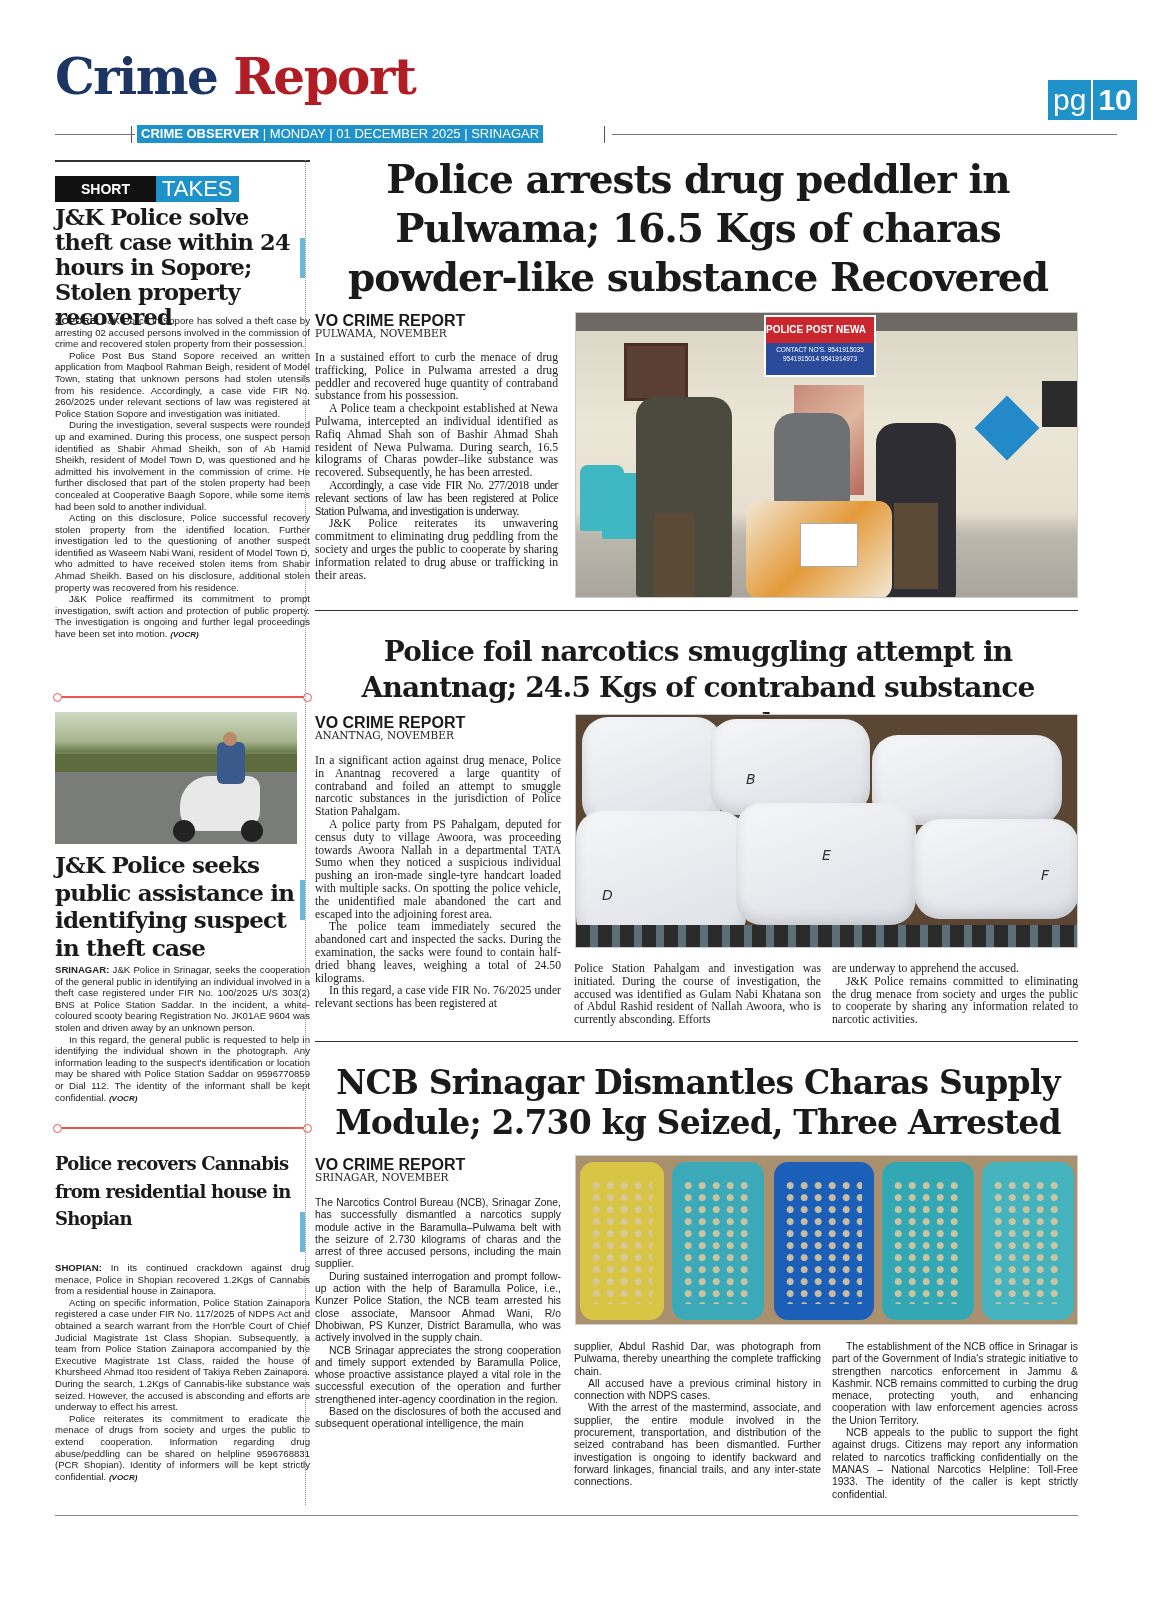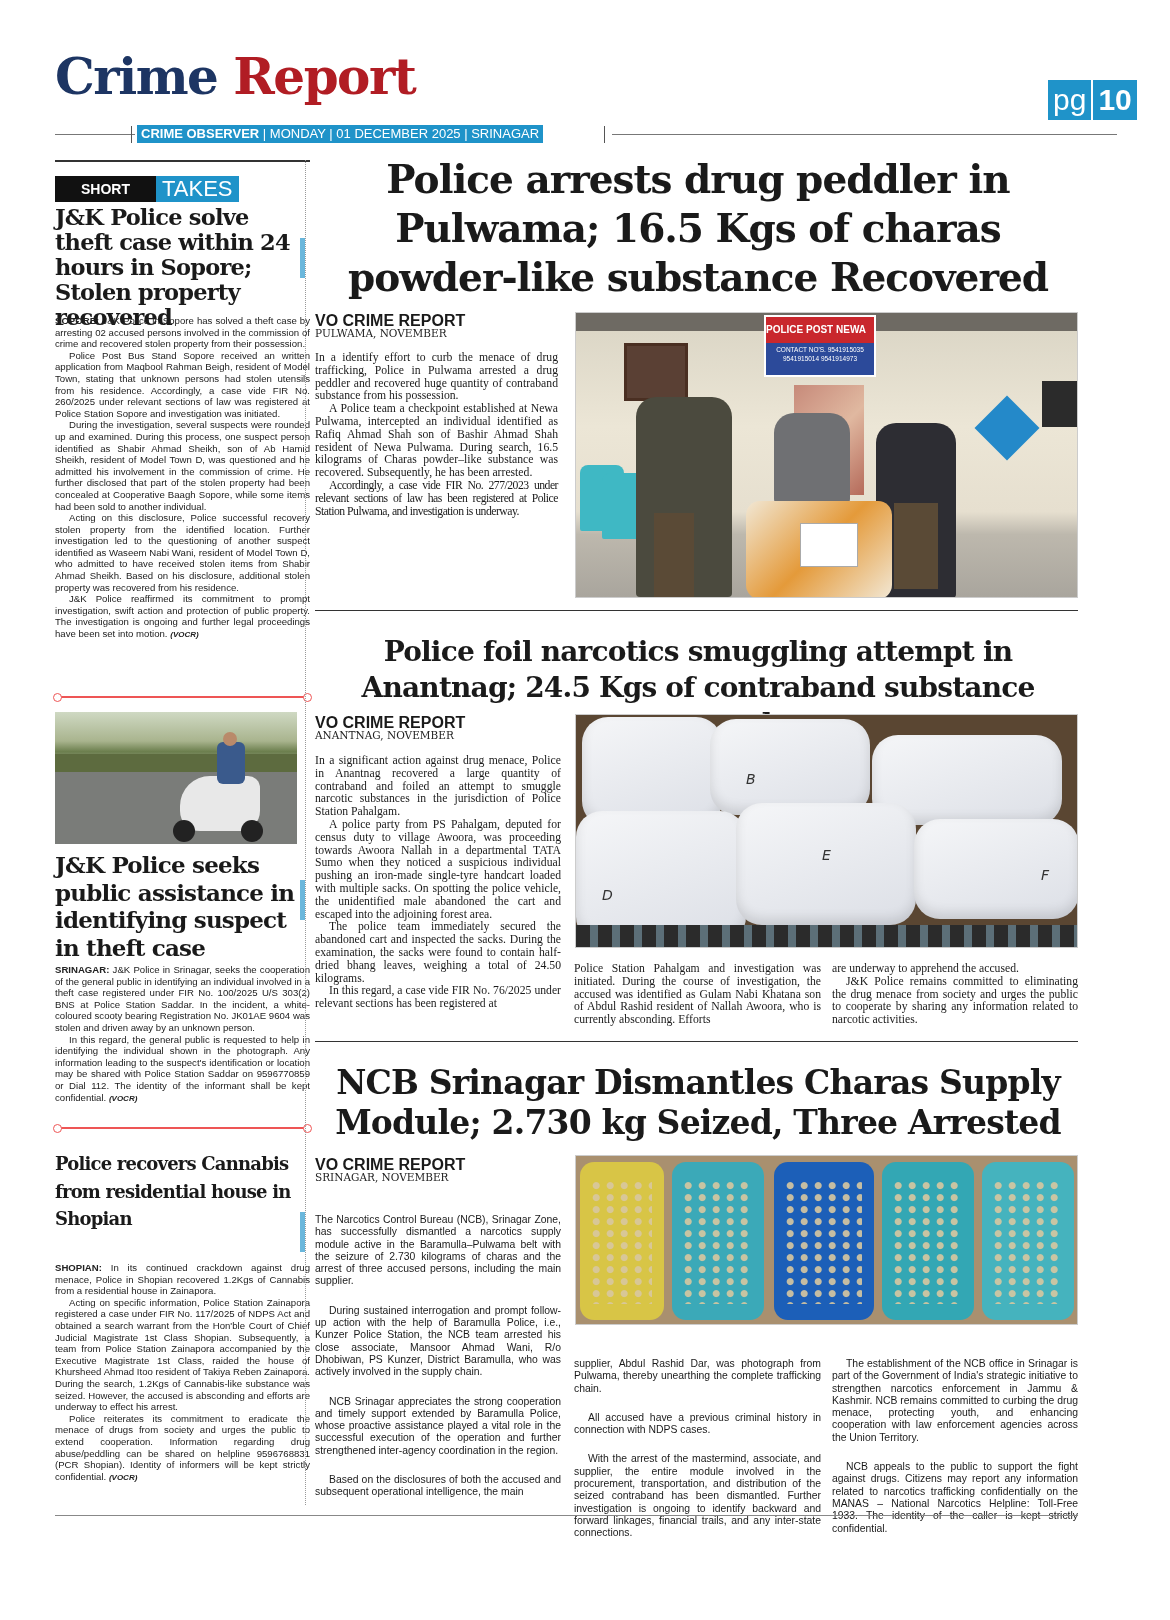--- a/index.html
+++ b/index.html
@@ -49,21 +49,21 @@
   .mhead.h1 { left: 318px; top: 155px; width: 760px; font-size: 39px; line-height: 49px; }
   .mhead.h2 { left: 318px; top: 634px; width: 760px; font-size: 28px; line-height: 36px; letter-spacing: -0.8px; }
   .mhead.h3 { left: 318px; top: 1063px; width: 760px; font-size: 33px; line-height: 40px; letter-spacing: -0.8px; }
   .byline { position: absolute; left: 315px; width: 250px; }
   .byline .b1 { font-weight: bold; font-size: 16px; line-height: 13px; }
   .byline .b2 { font-family: "DejaVu Serif", serif; font-size: 10.5px; line-height: 13px; color: #222; }
   .sbody { position: absolute; font-family: "Liberation Serif", serif; font-size: 11.7px; line-height: 12.8px; text-align: justify; color: #1a1a1a; }
   .sbody p { text-indent: 14px; }
   .sbody p.first { text-indent: 0; }
   .nbody { position: absolute; font-family: "Liberation Sans", sans-serif; font-size: 10.4px; line-height: 12.3px; text-align: justify; color: #1a1a1a; }
-  .nbody p { text-indent: 14px; margin-top: 17px; }
+  .nbody p { text-indent: 14px; }
   .nbody p.first { text-indent: 0; }
   .hr { position: absolute; left: 315px; width: 763px; height: 1px; background: #333; }
 
   
   .photo { position: absolute; overflow: hidden; border: 1px solid #ccc; }
   .photo1 { left: 575px; top: 312px; width: 503px; height: 286px; background: linear-gradient(180deg,#d9d4c4 0%,#ece6d6 40%,#e6dfcf 70%,#bdb8ad 78%,#a9a59d 100%); }
   .photo1 .roof { position: absolute; left: 0; top: 0; width: 100%; height: 18px; background: #6e6a63; }
   .photo1 .sign { position: absolute; left: 188px; top: 2px; width: 112px; height: 62px; background: #2c4a9a; border: 2px solid #fff; }
   .photo1 .sign-top { position: absolute; left: 0; top: 0; width: 100%; height: 26px; background: #c9272d; color:#fff; font-size: 10px; font-weight: bold; text-align:left; line-height: 26px; }
   .photo1 .sign-bot { position: absolute; left: 0; top: 28px; width: 100%; color: #fff; font-size: 6.5px; text-align: center; line-height: 9px; }
@@ -154,23 +154,24 @@
 <div class="blue-marker" style="top:238px"></div>
 <div class="blue-marker" style="top:880px"></div>
 <div class="blue-marker" style="top:1212px"></div>
 
 <h1 class="mhead h1">Police arrests drug peddler in Pulwama; 16.5 Kgs of charas powder-like substance Recovered</h1>
 <div class="byline" style="top:314px">
   <div class="b1">VO CRIME REPORT</div>
   <div class="b2">PULWAMA, NOVEMBER</div>
 </div>
 <div class="sbody" style="left:315px;top:352px;width:243px">
-  <p class="first">In a identify effort to curb the menace of drug trafficking, Police in Pulwama arrested a drug peddler and recovered huge quantity of contraband substance from his possession.</p>
+  <p class="first">In a sustained effort to curb the menace of drug trafficking, Police in Pulwama arrested a drug peddler and recovered huge quantity of contraband substance from his possession.</p>
   <p>A Police team a checkpoint established at Newa Pulwama, intercepted an individual identified as Rafiq Ahmad Shah son of Bashir Ahmad Shah resident of Newa Pulwama. During search, 16.5 kilograms of Charas powder–like substance was recovered. Subsequently, he has been arrested.</p>
-  <p style="letter-spacing:-0.5px">Accordingly, a case vide FIR No. 277/2023 under relevant sections of law has been registered at Police Station Pulwama, and investigation is underway.</p>
+  <p style="letter-spacing:-0.5px">Accordingly, a case vide FIR No. 277/2018 under relevant sections of law has been registered at Police Station Pulwama, and investigation is underway.</p>
+  <p>J&amp;K Police reiterates its unwavering commitment to eliminating drug peddling from the society and urges the public to cooperate by sharing information related to drug abuse or trafficking in their areas.</p>
 </div>
 <div class="photo photo1">
   <div class="roof"></div>
   <div class="window"></div>
   <div class="curtain"></div>
   <div class="sign">
     <div class="sign-top">POLICE POST NEWA</div>
     <div class="sign-bot">
       <div>CONTACT NO'S. 9541915035</div>
       <div>9541915014  9541914973</div>

